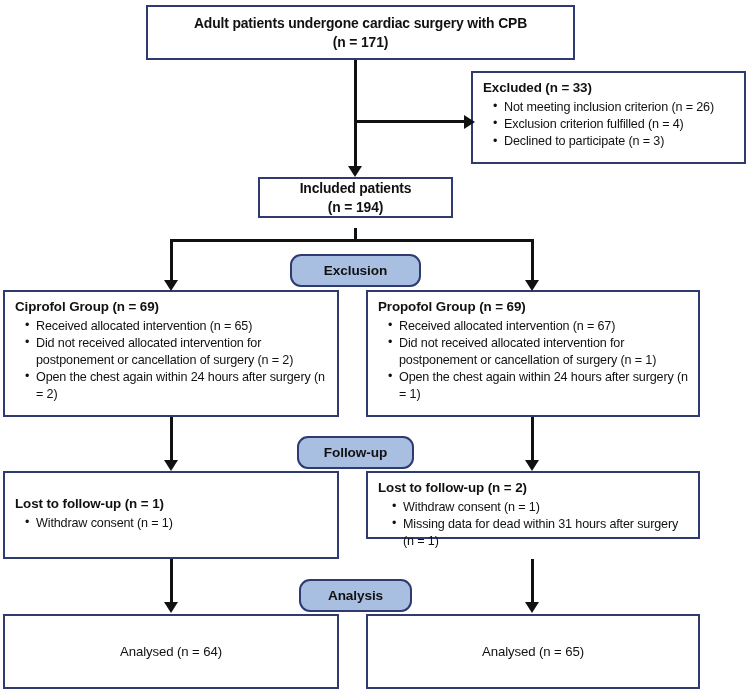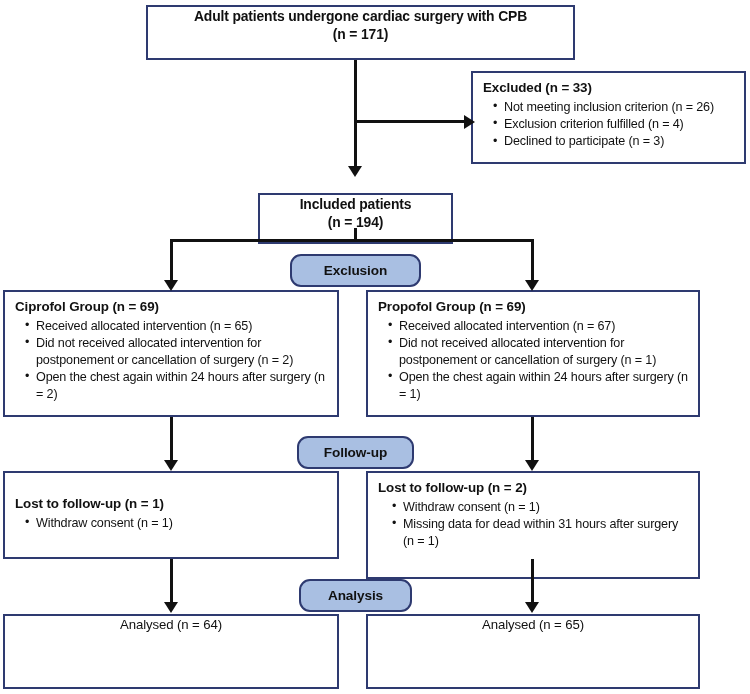--- a/index.html
+++ b/index.html
@@ -26,20 +26,21 @@
     border: 2px solid #2e3a70;
     background: #ffffff;
     font-size: 12.6px;
     line-height: 1.32;
     color: #111111;
   }
   .box-center {
     display: flex;
     flex-direction: column;
     align-items: center;
+    justify-content: center;
     text-align: center;
   }
   .ttl {
     font-weight: bold;
     font-size: 13.4px;
     letter-spacing: -0.1px;
   }
   .ttl-lg {
     font-weight: bold;
     font-size: 13.9px;
@@ -142,21 +143,21 @@
 
   <div class="box pad" style="left:471px; top:71px; width:275px; height:93px;">
     <div class="ttl">Excluded (n = 33)</div>
     <ul class="bl">
       <li>Not meeting inclusion criterion (n = 26)</li>
       <li>Exclusion criterion fulfilled (n = 4)</li>
       <li>Declined to participate (n = 3)</li>
     </ul>
   </div>
 
-  <div class="box box-center" style="left:258px; top:177px; width:195px; height:51px;margin-top:16px;">
+  <div class="box box-center" style="left:258px; top:177px; width:195px; height:41px;">
     <div class="ttl-lg">Included patients</div>
     <div class="ttl-lg">(n = 194)</div>
   </div>
 
   <div class="vline" style="left:354px; top:228px; width:3px; height:14px;"></div>
   <div class="hline" style="left:170px; top:239px; width:364px; height:3px;"></div>
   <div class="vline" style="left:170px; top:239px; width:3px; height:47px;"></div>
   <div class="arrow-down" style="left:164px; top:280px;"></div>
   <div class="vline" style="left:531px; top:239px; width:3px; height:47px;"></div>
   <div class="arrow-down" style="left:525px; top:280px;"></div>
@@ -192,21 +193,21 @@
     <span>Follow-up</span>
   </div>
 
   <div class="box pad" style="left:3px; top:471px; width:336px; height:88px; padding-top:22px;">
     <div class="ttl">Lost to follow-up (n = 1)</div>
     <ul class="bl">
       <li>Withdraw consent (n = 1)</li>
     </ul>
   </div>
 
-  <div class="box pad" style="left:366px; top:471px; width:334px; height:108px;">
+  <div class="box pad" style="left:366px; top:471px; width:334px; height:68px;">
     <div class="ttl">Lost to follow-up (n = 2)</div>
     <ul class="bl" style="padding-left:14px;">
       <li>Withdraw consent (n = 1)</li>
       <li class="nohang">Missing data for dead within 31 hours after surgery (n = 1)</li>
     </ul>
   </div>
 
   <div class="vline" style="left:170px; top:559px; width:3px; height:48px;"></div>
   <div class="arrow-down" style="left:164px; top:602px;"></div>
   <div class="vline" style="left:531px; top:559px; width:3px; height:48px;"></div>

